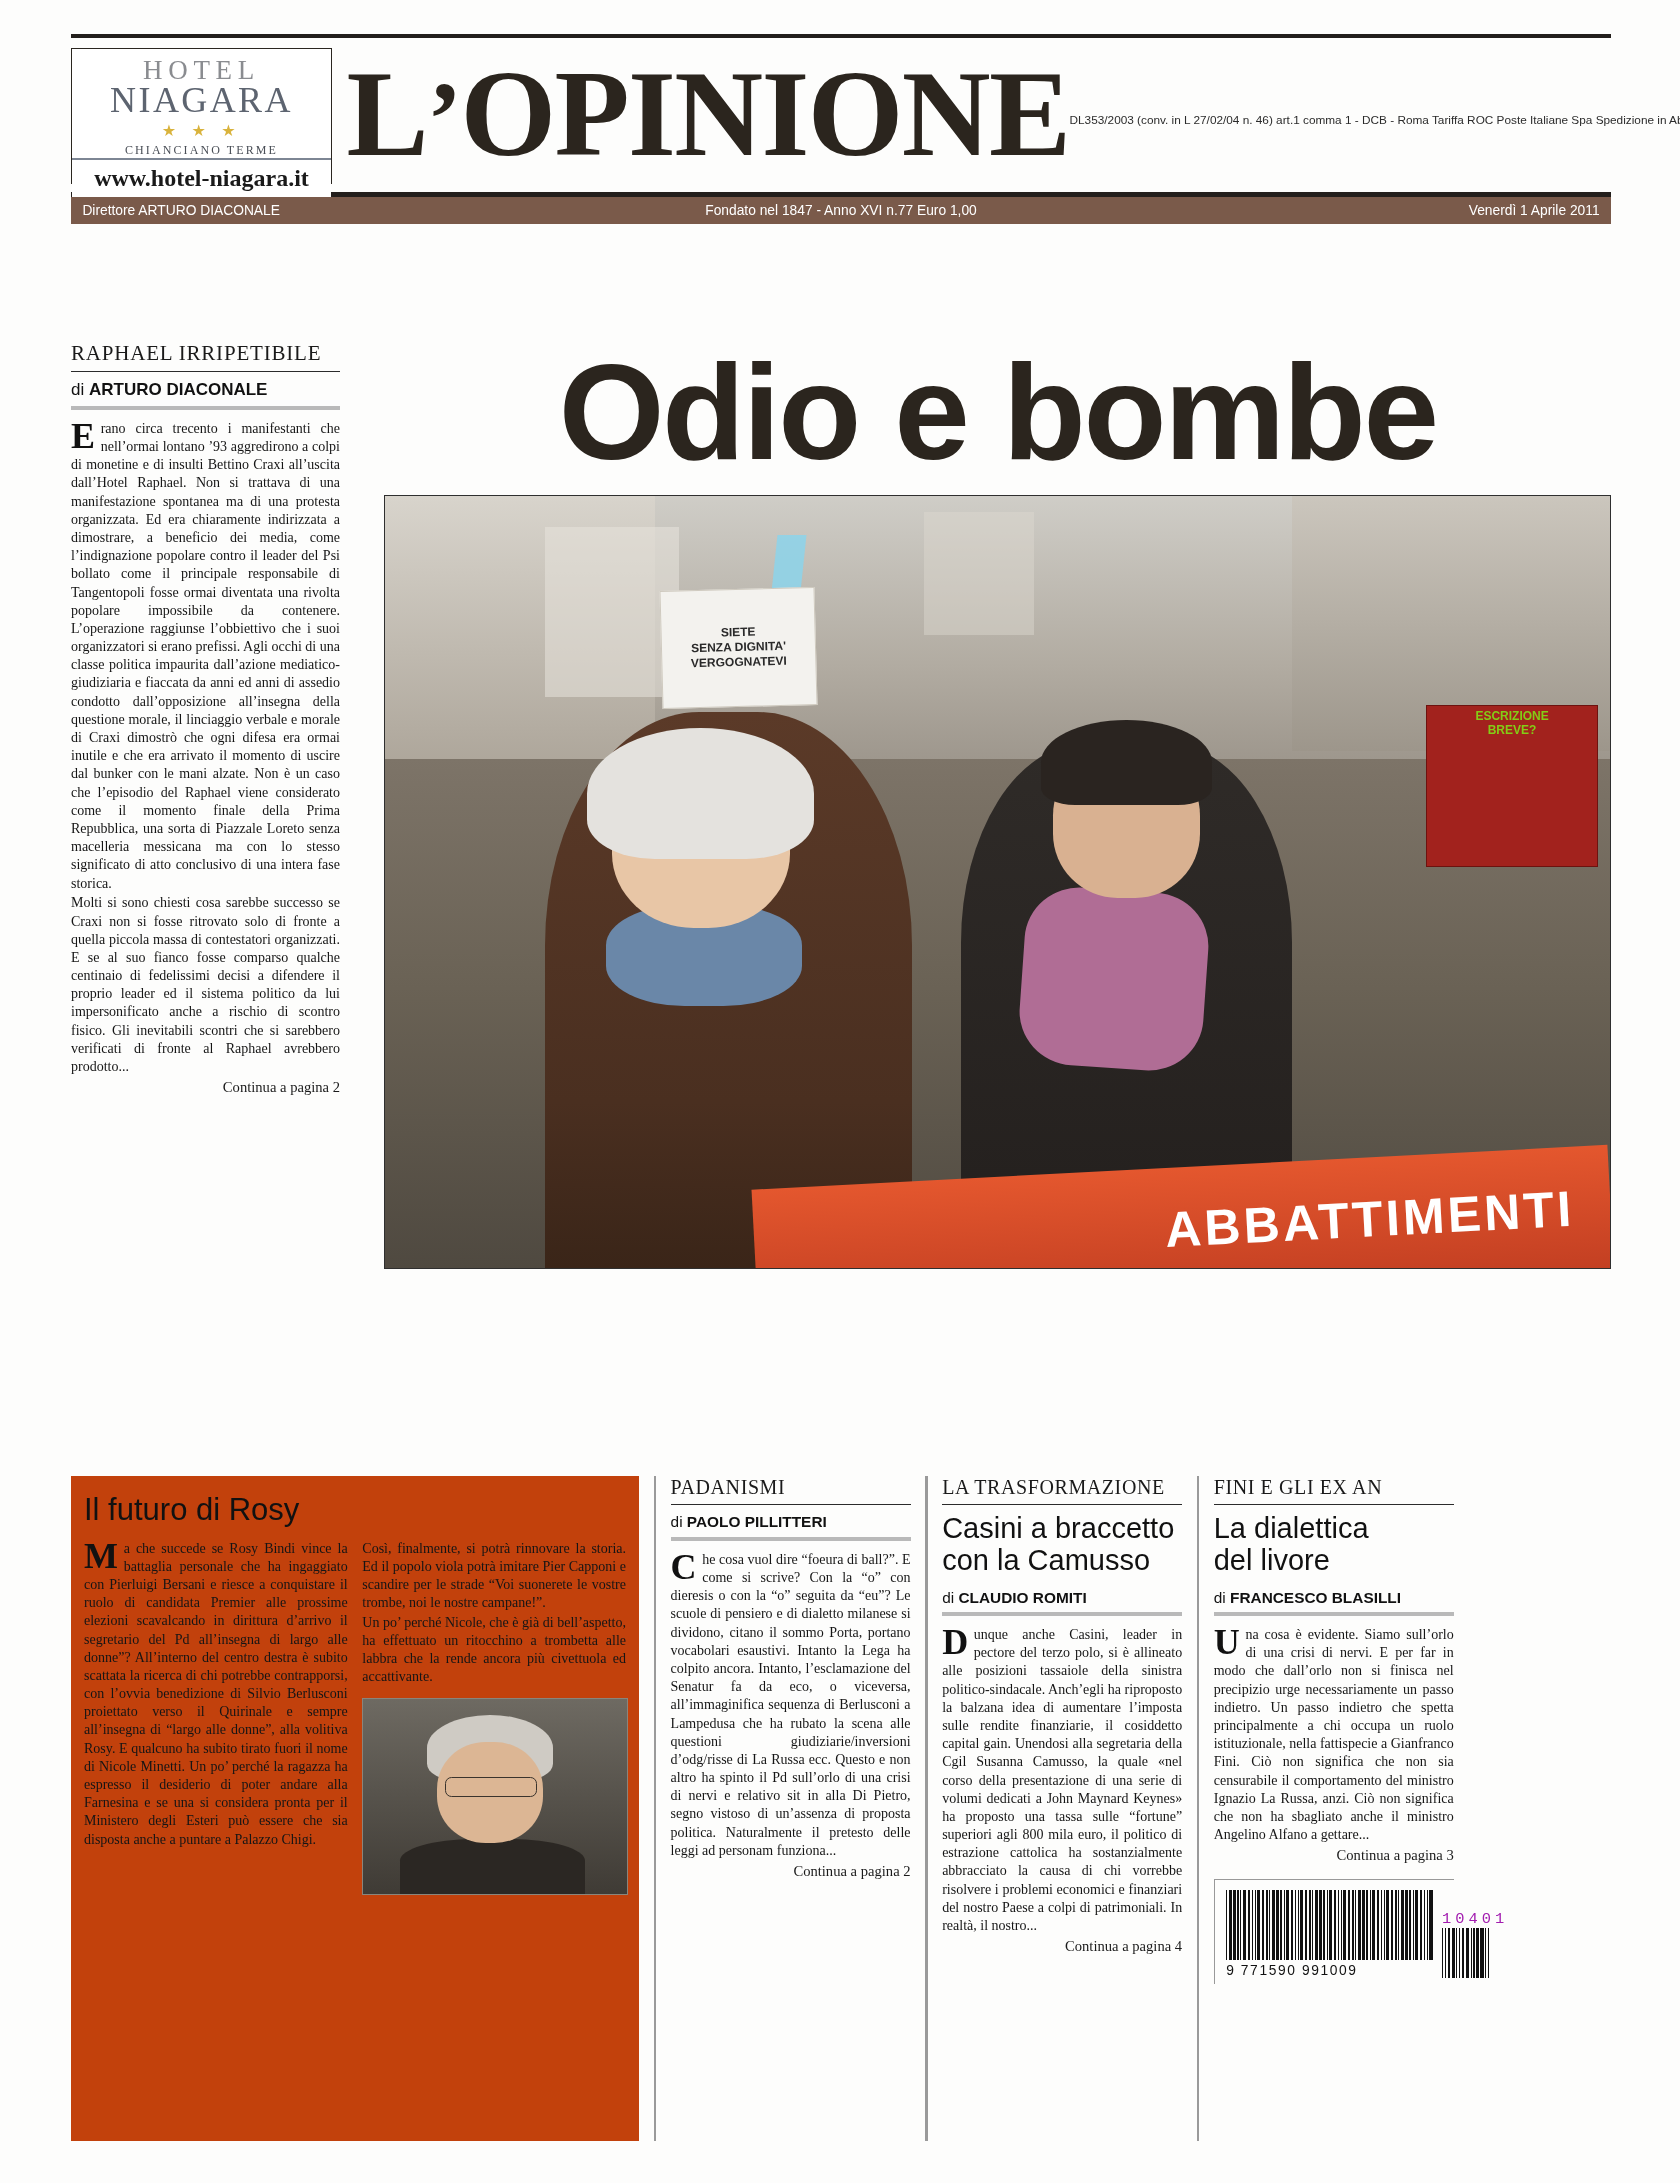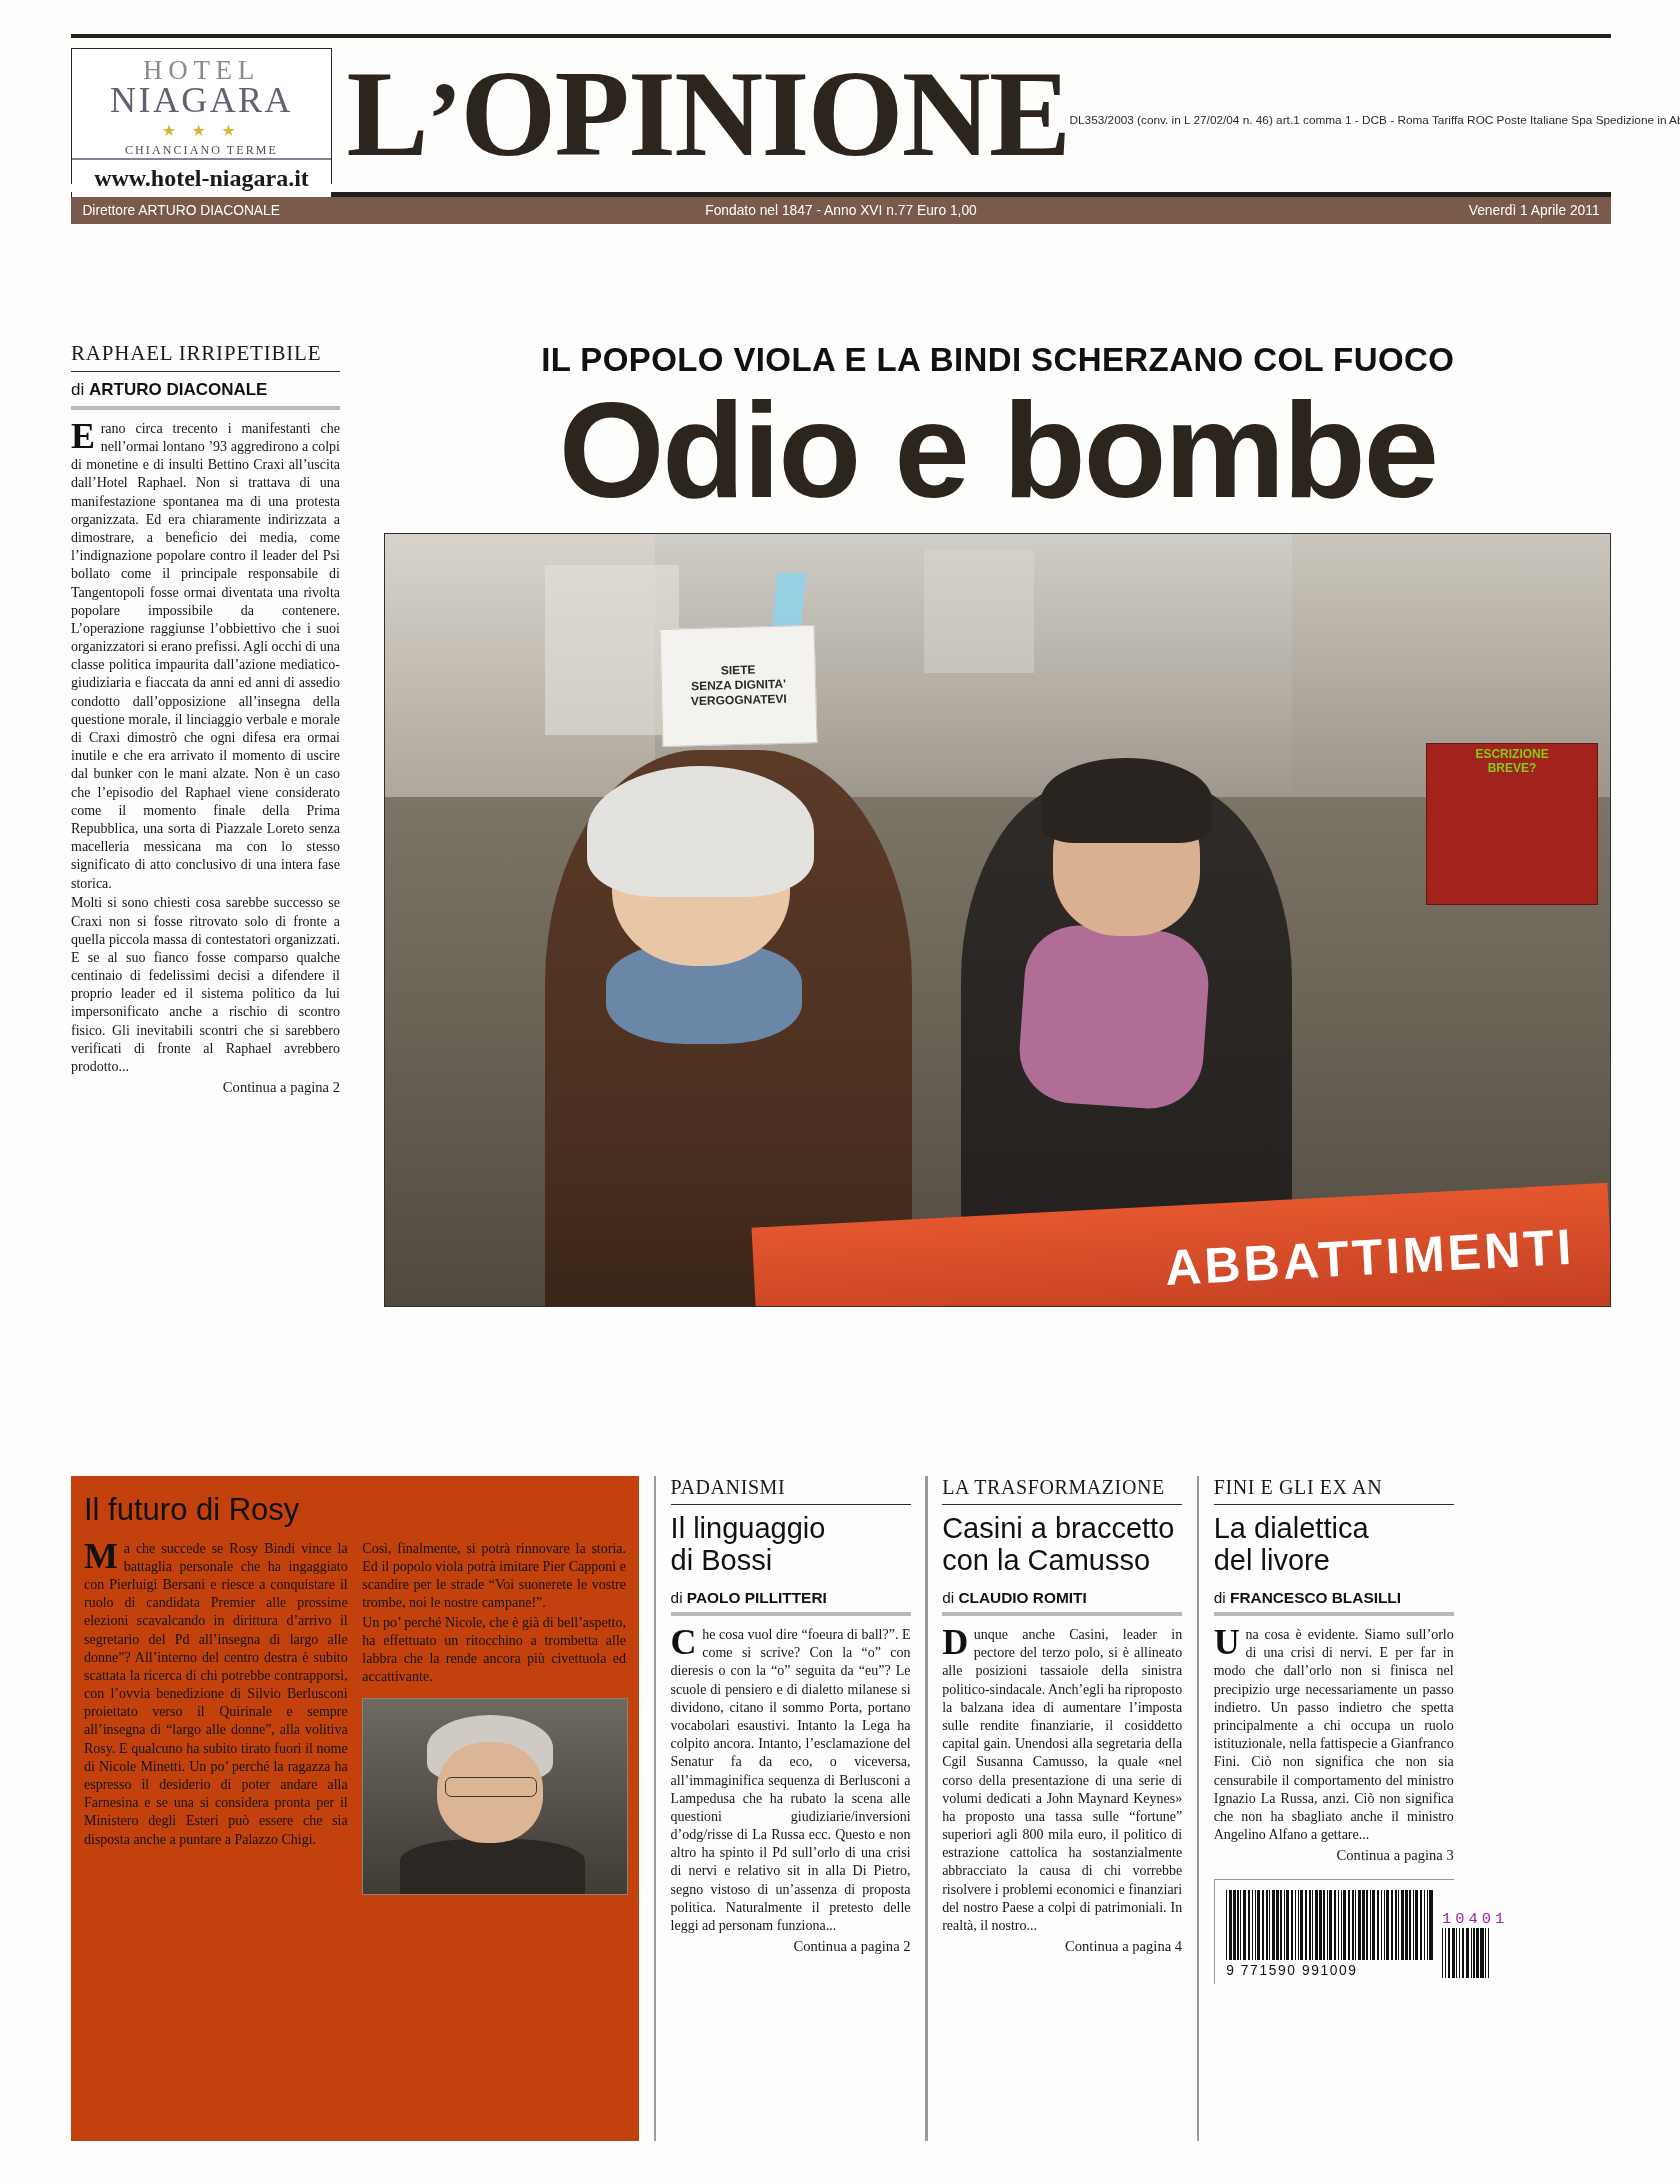--- a/index.html
+++ b/index.html
@@ -165,21 +165,20 @@
       <div class="byline"><span>di </span><b>ARTURO DIACONALE</b></div>
       <div class="byline-rule"></div>
       <div class="body-txt">
         <p><span class="dropcap">E</span><span>rano circa trecento i manifestanti che nell’ormai lontano ’93 aggredirono a colpi di monetine e di insulti Bettino Craxi all’uscita dall’Hotel Raphael. Non si trattava di una manifestazione spontanea ma di una protesta organizzata. Ed era chiaramente indirizzata a dimostrare, a beneficio dei media, come l’indignazione popolare contro il leader del Psi bollato come il principale responsabile di Tangentopoli fosse ormai diventata una rivolta popolare impossibile da contenere. L’operazione raggiunse l’obbiettivo che i suoi organizzatori si erano prefissi. Agli occhi di una classe politica impaurita dall’azione mediatico-giudiziaria e fiaccata da anni ed anni di assedio condotto dall’opposizione all’insegna della questione morale, il linciaggio verbale e morale di Craxi dimostrò che ogni difesa era ormai inutile e che era arrivato il momento di uscire dal bunker con le mani alzate. Non è un caso che l’episodio del Raphael viene considerato come il momento finale della Prima Repubblica, una sorta di Piazzale Loreto senza macelleria messicana ma con lo stesso significato di atto conclusivo di una intera fase storica.</span></p>
         <p><span>Molti si sono chiesti cosa sarebbe successo se Craxi non si fosse ritrovato solo di fronte a quella piccola massa di contestatori organizzati. E se al suo fianco fosse comparso qualche centinaio di fedelissimi decisi a difendere il proprio leader ed il sistema politico da lui impersonificato anche a rischio di scontro fisico. Gli inevitabili scontri che si sarebbero verificati di fronte al Raphael avrebbero prodotto...</span></p>
       </div>
       <div class="cont">Continua a pagina 2</div>
     </div>
 
     <div class="rightcol">
-      <div class="kicker-main">IL POPOLO VIOLA E LA BINDI SCHERZANO COL FUOCO</div>
       <div class="headline-main">Odio e bombe</div>
 
       <div class="photo">
         <div class="ph-sky"></div>
         <div class="ph-bldgL"></div>
         <div class="ph-bldgR"></div>
         <div class="ph-w1"></div>
         <div class="ph-w2"></div>
         <div class="ph-crowd"></div>
         <div class="ph-flag"></div>
@@ -232,24 +231,20 @@
           </div>
         </div>
       </div>
     </div>
 
     <div class="bl-divider"></div>
 
     <div class="newscol">
       <div class="nc-kicker">PADANISMI</div>
       <div class="nc-hr"></div>
-      <div class="nc-title">
-        <div>Il linguaggio</div>
-        <div>di Bossi</div>
-      </div>
       <div class="nc-by"><span>di </span><b>PAOLO PILLITTERI</b></div>
       <div class="nc-byrule"></div>
       <div class="body-txt">
         <p><span class="dropcap">C</span><span>he cosa vuol dire “foeura di ball?”. E come si scrive? Con la “o” con dieresis o con la “o” seguita da “eu”? Le scuole di pensiero e di dialetto milanese si dividono, citano il sommo Porta, portano vocabolari esaustivi. Intanto la Lega ha colpito ancora. Intanto, l’esclamazione del Senatur fa da eco, o viceversa, all’immaginifica sequenza di Berlusconi a Lampedusa che ha rubato la scena alle questioni giudiziarie/inversioni d’odg/risse di La Russa ecc. Questo e non altro ha spinto il Pd sull’orlo di una crisi di nervi e relativo sit in alla Di Pietro, segno vistoso di un’assenza di proposta politica. Naturalmente il pretesto delle leggi ad personam funziona...</span></p>
       </div>
       <div class="cont">Continua a pagina 2</div>
     </div>
 
     <div class="bl-divider"></div>
 

